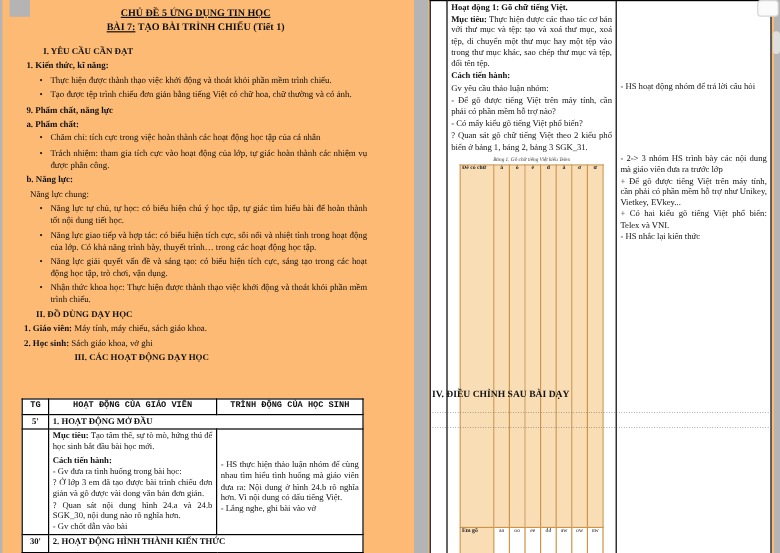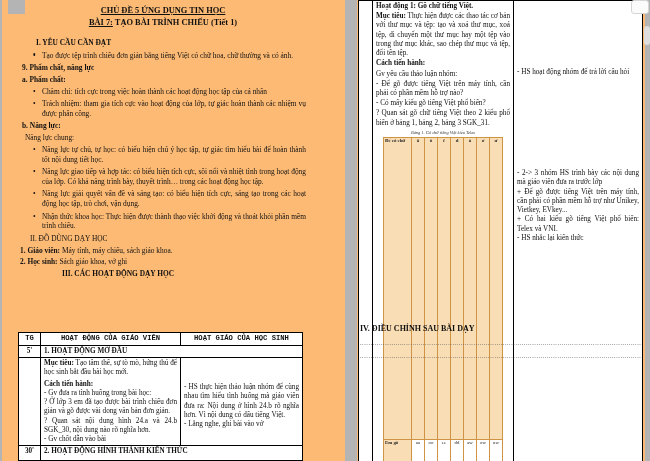--- a/index.html
+++ b/index.html
@@ -18,42 +18,42 @@
   .scroll-top-btn{position:absolute;right:1px;top:0;width:16px;height:12px;background:#fbfbfb;border:1px solid #d5d5d5;border-radius:3px;}
   .scroll-thumb{position:absolute;right:0px;top:26px;width:6px;height:19px;background:#dedede;border-radius:3px;}
 
   
   .lp-body{position:absolute;left:18px;top:5px;width:286px;font-size:7.4px;line-height:1.33;}
   .title{ text-align:center;font-weight:bold;font-size:8.4px;line-height:1.45;}
   .u{text-decoration:underline;}
   .p{margin:0 0 2px;text-align:justify;}
   .bold{font-weight:bold;}
   .h-sec{font-weight:bold;margin:3px 0 2px 16px;}
-  .h-sec2{font-weight:normal;margin:2px 0 2px 10px;}
+  .h-sec2{font-weight:bold;margin:2px 0 2px 10px;}
   .h-sec3{font-weight:bold;margin:2px 0 20px 30px;padding-left:12px;}
   .h-sub{font-weight:bold;margin:1px 0 2px 2px;}
   .h-sub2{font-weight:normal;margin:1px 0 2px 5px;}
   .b{position:relative;padding-left:22px;margin:0 0 2.5px;text-align:justify;}
   .b .dot{position:absolute;left:13px;top:0;}
 
   
   table.doc{border-collapse:collapse;table-layout:fixed;position:absolute;background:#fff;}
   table.doc td{border:1px solid #000;vertical-align:top;padding:1px 3px;font-size:7.2px;line-height:1.28;overflow:hidden;}
   td.thc{font-weight:bold;text-align:center;font-size:7.4px;vertical-align:middle;font-family:Liberation Mono, monospace;}
   td.tg{text-align:center;font-weight:bold;}
   td.rowtitle{font-weight:bold;font-size:7.5px;}
   .pre{white-space:pre-line;text-align:justify;}
   .mt24{margin-top:24px;}
 
   
   #tblR{left:1px;top:0;width:284px;height:302px;}
   #tblR td{height:300px;}
   .gvcol .blk{margin:0 0 1px;text-align:justify;}
   .hs-b1{margin-top:66px;text-align:justify;}
-  .hs-b2{margin-top:92px;text-align:justify;}
+  .hs-b2{margin-top:51px;text-align:justify;}
 
   
   .cap{font-size:4.4px;font-style:italic;text-align:center;color:#3a3a3a;margin:3px 0 1px;line-height:1.1;}
   table.mini{border-collapse:collapse;table-layout:fixed;margin:0 auto;width:120px;}
   table.mini td{border:0.6px solid #cf9446;font-size:4.8px;line-height:1.25;padding:0.5px 1px;text-align:center;color:#222;height:auto;overflow:hidden;}
   table.mini tr.hd td{background:#f9ddb4;font-weight:bold;}
   table.mini td.lbl{background:#f9ddb4;font-weight:bold;text-align:left;}
 
   
   .sec4{position:absolute;left:3px;top:312px;width:282px;}
@@ -62,21 +62,22 @@
 </style>
 </head>
 <body>
 
 <div class="page" id="pageL">
   <div class="lp-body">
     <div class="title"><span class="u">CHỦ ĐỀ 5 ỨNG DỤNG TIN HỌC</span></div>
     <div class="title"><span class="u">BÀI 7:</span><span> TẠO BÀI TRÌNH CHIẾU (Tiết 1)</span></div>
     <div style="height:6px"></div>
     <div class="h-sec">I. YÊU CẦU CẦN ĐẠT</div>
-    <div class="b"><span class="dot">•</span></div>
+    <div class="h-sub">1. Kiến thức, kĩ năng:</div>
+    <div class="b"><span class="dot">•</span><span>Thực hiện được thành thạo việc khởi động và thoát khỏi phần mềm trình chiếu.</span></div>
     <div class="b"><span class="dot">•</span><span>Tạo được tệp trình chiếu đơn giản bằng tiếng Việt có chữ hoa, chữ thường và có ảnh.</span></div>
     <div class="h-sub">9. Phẩm chất, năng lực</div>
     <div class="h-sub">a. Phẩm chất:</div>
     <div class="b"><span class="dot">•</span><span>Chăm chỉ: tích cực trong việc hoàn thành các hoạt động học tập của cá nhân</span></div>
     <div class="b"><span class="dot">•</span><span>Trách nhiệm: tham gia tích cực vào hoạt động của lớp, tự giác hoàn thành các nhiệm vụ được phân công.</span></div>
     <div class="h-sub">b. Năng lực:</div>
     <div class="h-sub2">Năng lực chung:</div>
     <div class="b"><span class="dot">•</span><span>Năng lực tự chủ, tự học: có biểu hiện chú ý học tập, tự giác tìm hiểu bài để hoàn thành tốt nội dung tiết học.</span></div>
     <div class="b"><span class="dot">•</span><span>Năng lực giao tiếp và hợp tác: có biểu hiện tích cực, sôi nổi và nhiệt tình trong hoạt động của lớp. Có khả năng trình bày, thuyết trình… trong các hoạt động học tập.</span></div>
     <div class="b"><span class="dot">•</span><span>Năng lực giải quyết vấn đề và sáng tạo: có biểu hiện tích cực, sáng tạo trong các hoạt động học tập, trò chơi, vận dụng.</span></div>
@@ -90,21 +91,21 @@
   <table class="doc" id="tblL" style="left:16px;top:332px;width:284px;">
     <colgroup>
         <col style="width:22px">
         <col style="width:140px">
         <col style="width:122px">
       </colgroup>
     <tbody>
         <tr style="height:13px">
       <td class="thc">TG</td>
       <td class="thc">HOẠT ĐỘNG CỦA GIÁO VIÊN</td>
-      <td class="thc">HOẠT GIÁO CỦA HỌC SINH</td>
+      <td class="thc">TRÌNH ĐỘNG CỦA HỌC SINH</td>
     </tr>
     <tr style="height:12px">
       <td class="tg">5'</td>
       <td class="rowtitle" colspan="2">1. HOẠT ĐỘNG MỞ ĐẦU</td>
     </tr>
     <tr style="height:86px">
       <td></td>
       <td>
         <div class="p"><span class="bold">Mục tiêu:</span><span> Tạo tâm thế, sự tò mò, hứng thú để học sinh bắt đầu bài học mới.</span></div>
         <div class="bold">Cách tiến hành:</div>

